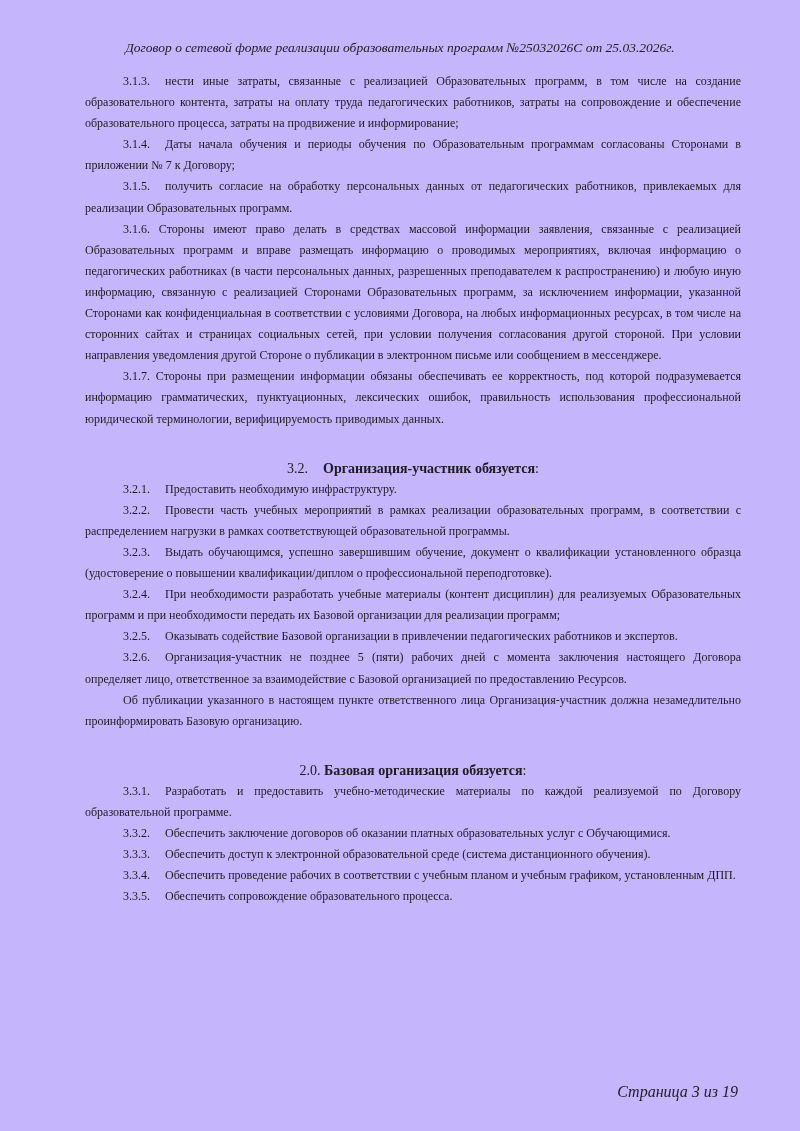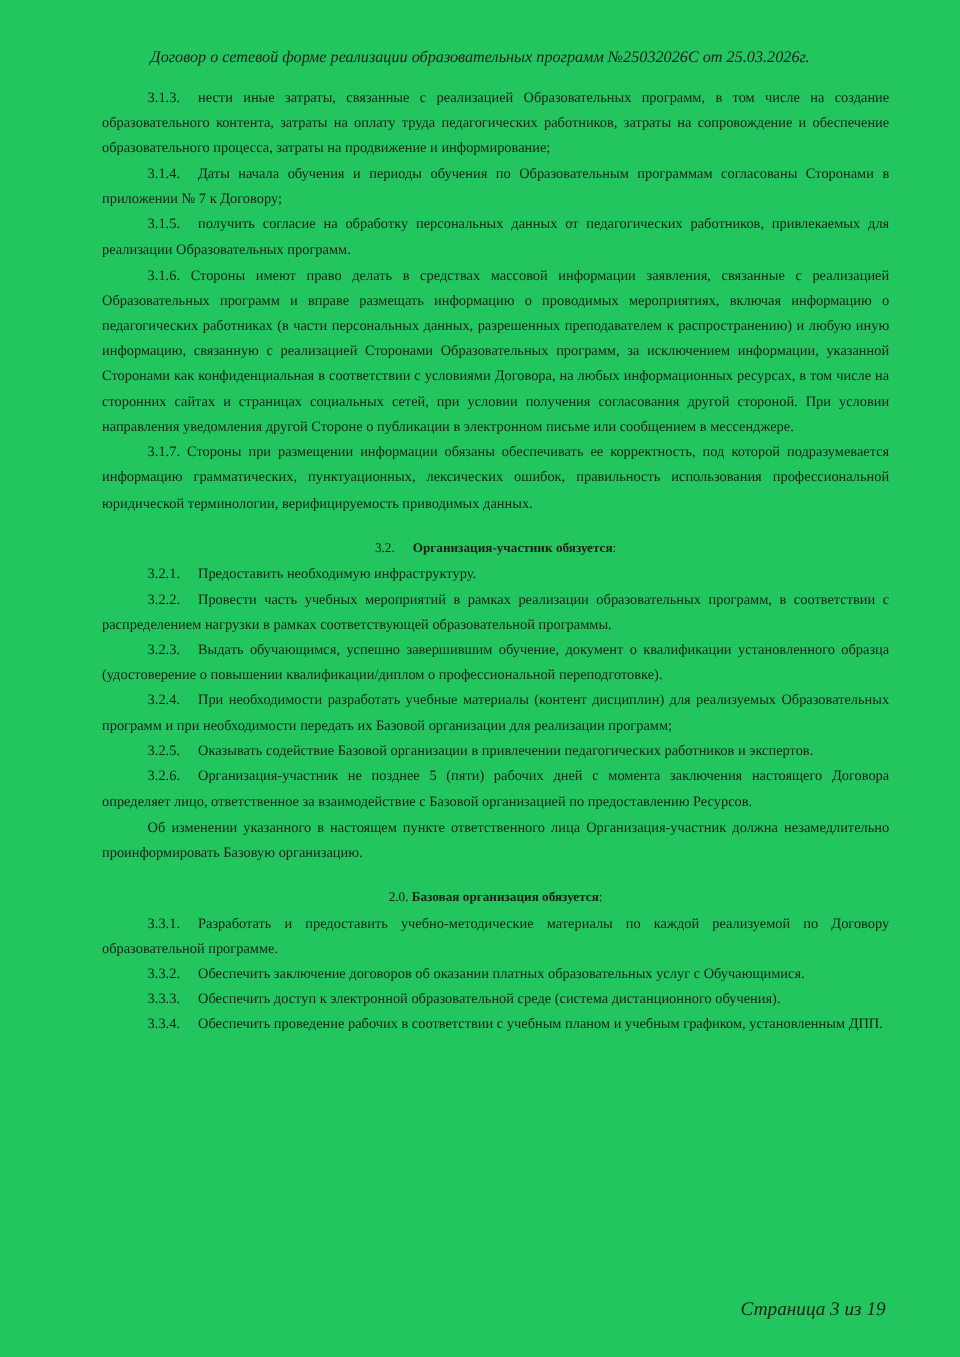--- a/index.html
+++ b/index.html
@@ -5,21 +5,21 @@
   html, body {
     margin: 0;
     padding: 0;
     background: #e9e9e7;
   }
   .page {
     position: relative;
     width: 800px;
     height: 1131px;
     margin: 0 auto;
-    background: #22c55e;
+    background: #c4b5fd;
     color: #1d1d1b;
     font-family: "Liberation Serif", "DejaVu Serif", serif;
     overflow: hidden;
   }
   .doc-header {
     position: absolute;
     top: 40px;
     left: 0;
     right: 0;
     text-align: center;
@@ -35,22 +35,22 @@
   }
   .clause {
     margin: 0;
     font-size: 12px;
     line-height: 21.1px;
     text-align: justify;
     text-indent: 38px;
     font-family: Liberation Serif, serif;
   }
   .heading {
-    margin: 17px 0 0 0;
-    font-size: 11px;
+    margin: 28px 0 0 0;
+    font-size: 14px;
     line-height: 21.1px;
     text-align: center;
     text-indent: 0;
   }
   .heading-title { font-weight: 700; }
   .gap-tab {
     display: inline-block;
     width: 15px;
   }
   .page-footer {
@@ -74,23 +74,24 @@
       <p class="clause"><span class="clause-number">3.1.5.</span><span class="gap-tab"></span><span class="clause-text">получить согласие на обработку персональных данных от педагогических работников, привлекаемых для реализации Образовательных программ.</span></p>
       <p class="clause"><span class="clause-number">3.1.6.</span> <span class="clause-text">Стороны имеют право делать в средствах массовой информации заявления, связанные с реализацией Образовательных программ и вправе размещать информацию о проводимых мероприятиях, включая информацию о педагогических работниках (в части персональных данных, разрешенных преподавателем к распространению) и любую иную информацию, связанную с реализацией Сторонами Образовательных программ, за исключением информации, указанной Сторонами как конфиденциальная в соответствии с условиями Договора, на любых информационных ресурсах, в том числе на сторонних сайтах и страницах социальных сетей, при условии получения согласования другой стороной. При условии направления уведомления другой Стороне о публикации в электронном письме или сообщением в мессенджере.</span></p>
       <p class="clause"><span class="clause-number">3.1.7.</span> <span class="clause-text">Стороны при размещении информации обязаны обеспечивать ее корректность, под которой подразумевается информацию грамматических, пунктуационных, лексических ошибок, правильность использования профессиональной юридической терминологии, верифицируемость приводимых данных.</span></p>
       <p class="heading"><span class="clause-number">3.2.</span><span class="gap-tab"></span><span class="heading-title">Организация-участник обязуется</span><span class="heading-suffix">:</span></p>
       <p class="clause"><span class="clause-number">3.2.1.</span><span class="gap-tab"></span><span class="clause-text">Предоставить необходимую инфраструктуру.</span></p>
       <p class="clause"><span class="clause-number">3.2.2.</span><span class="gap-tab"></span><span class="clause-text">Провести часть учебных мероприятий в рамках реализации образовательных программ, в соответствии с распределением нагрузки в рамках соответствующей образовательной программы.</span></p>
       <p class="clause"><span class="clause-number">3.2.3.</span><span class="gap-tab"></span><span class="clause-text">Выдать обучающимся, успешно завершившим обучение, документ о квалификации установленного образца (удостоверение о повышении квалификации/диплом о профессиональной переподготовке).</span></p>
       <p class="clause"><span class="clause-number">3.2.4.</span><span class="gap-tab"></span><span class="clause-text">При необходимости разработать учебные материалы (контент дисциплин) для реализуемых Образовательных программ и при необходимости передать их Базовой организации для реализации программ;</span></p>
       <p class="clause"><span class="clause-number">3.2.5.</span><span class="gap-tab"></span><span class="clause-text">Оказывать содействие Базовой организации в привлечении педагогических работников и экспертов.</span></p>
       <p class="clause"><span class="clause-number">3.2.6.</span><span class="gap-tab"></span><span class="clause-text">Организация-участник не позднее 5 (пяти) рабочих дней с момента заключения настоящего Договора определяет лицо, ответственное за взаимодействие с Базовой организацией по предоставлению Ресурсов.</span></p>
-      <p class="clause"><span class="clause-text">Об изменении указанного в настоящем пункте ответственного лица Организация-участник должна незамедлительно проинформировать Базовую организацию.</span></p>
+      <p class="clause"><span class="clause-text">Об публикации указанного в настоящем пункте ответственного лица Организация-участник должна незамедлительно проинформировать Базовую организацию.</span></p>
       <p class="heading"><span class="clause-number">2.0.</span> <span class="heading-title">Базовая организация обязуется</span><span class="heading-suffix">:</span></p>
       <p class="clause"><span class="clause-number">3.3.1.</span><span class="gap-tab"></span><span class="clause-text">Разработать и предоставить учебно-методические материалы по каждой реализуемой по Договору образовательной программе.</span></p>
       <p class="clause"><span class="clause-number">3.3.2.</span><span class="gap-tab"></span><span class="clause-text">Обеспечить заключение договоров об оказании платных образовательных услуг с Обучающимися.</span></p>
       <p class="clause"><span class="clause-number">3.3.3.</span><span class="gap-tab"></span><span class="clause-text">Обеспечить доступ к электронной образовательной среде (система дистанционного обучения).</span></p>
       <p class="clause"><span class="clause-number">3.3.4.</span><span class="gap-tab"></span><span class="clause-text">Обеспечить проведение рабочих в соответствии с учебным планом и учебным графиком, установленным ДПП.</span></p>
+      <p class="clause"><span class="clause-number">3.3.5.</span><span class="gap-tab"></span><span class="clause-text">Обеспечить сопровождение образовательного процесса.</span></p>
       <p class="clause"><span class="gap-tab"></span></p>
     </div>
 
   <div class="page-footer">Страница 3 из 19</div>
 </div>
 
 </body></html>

